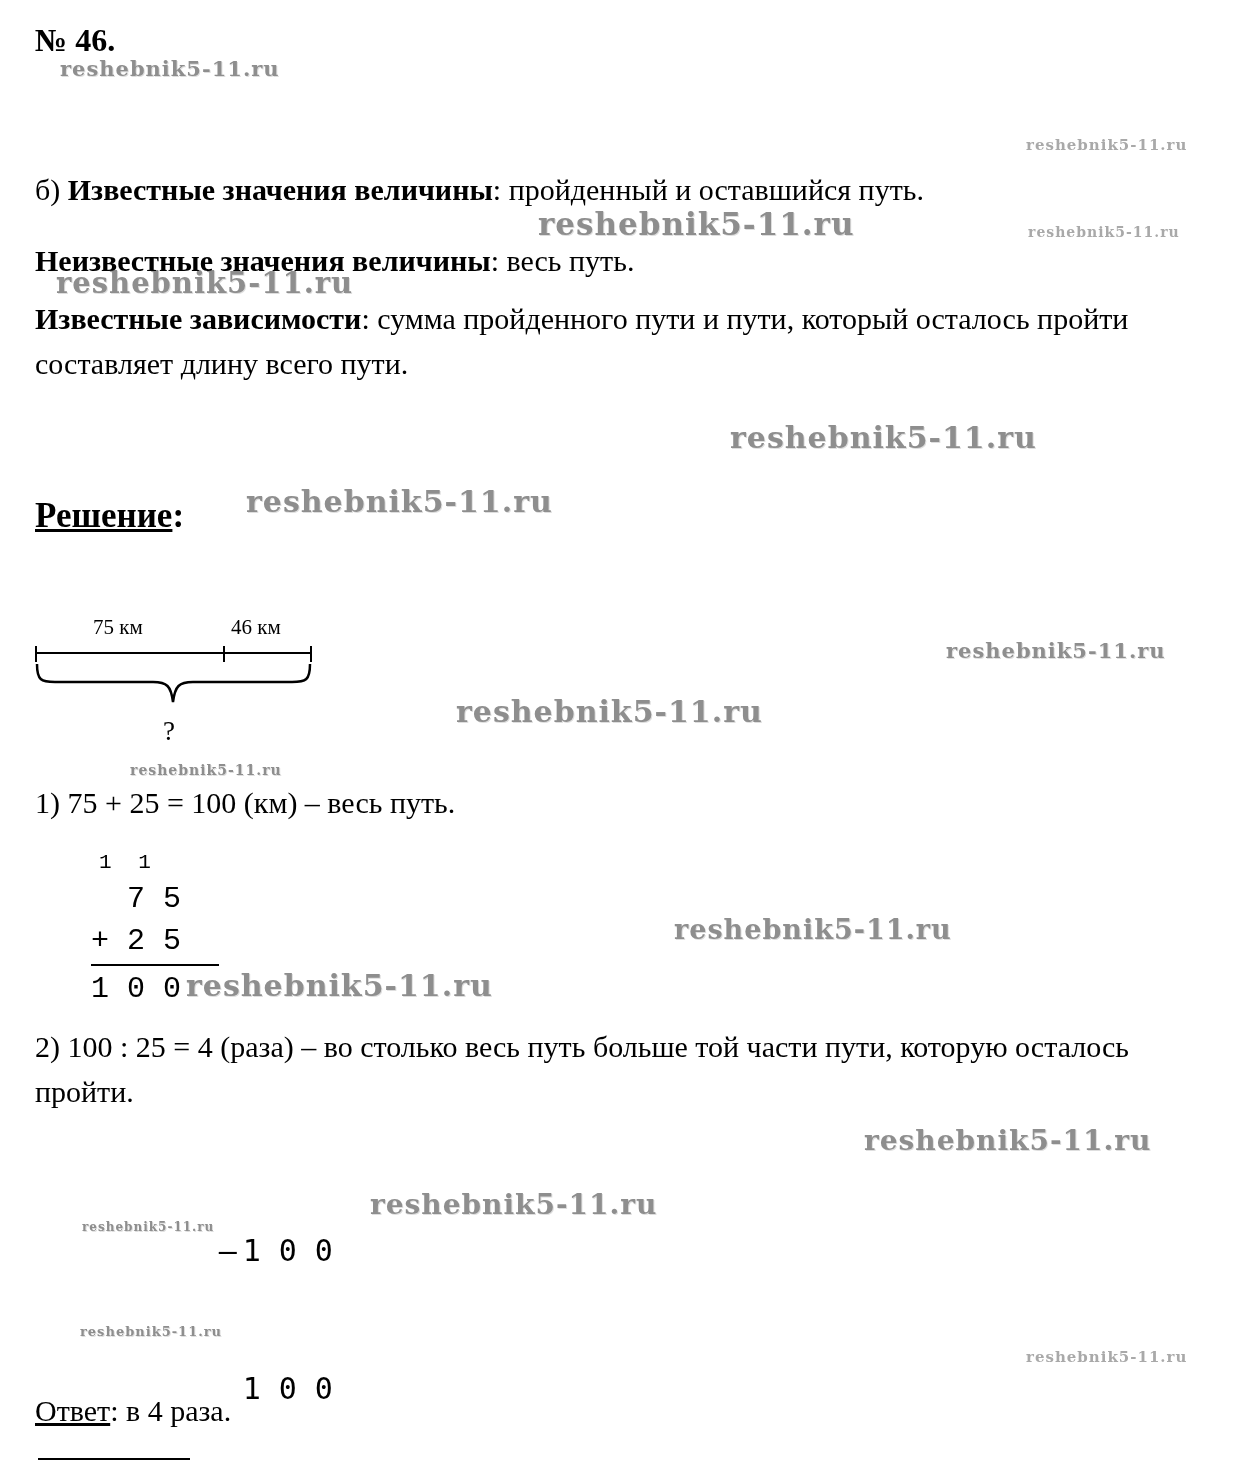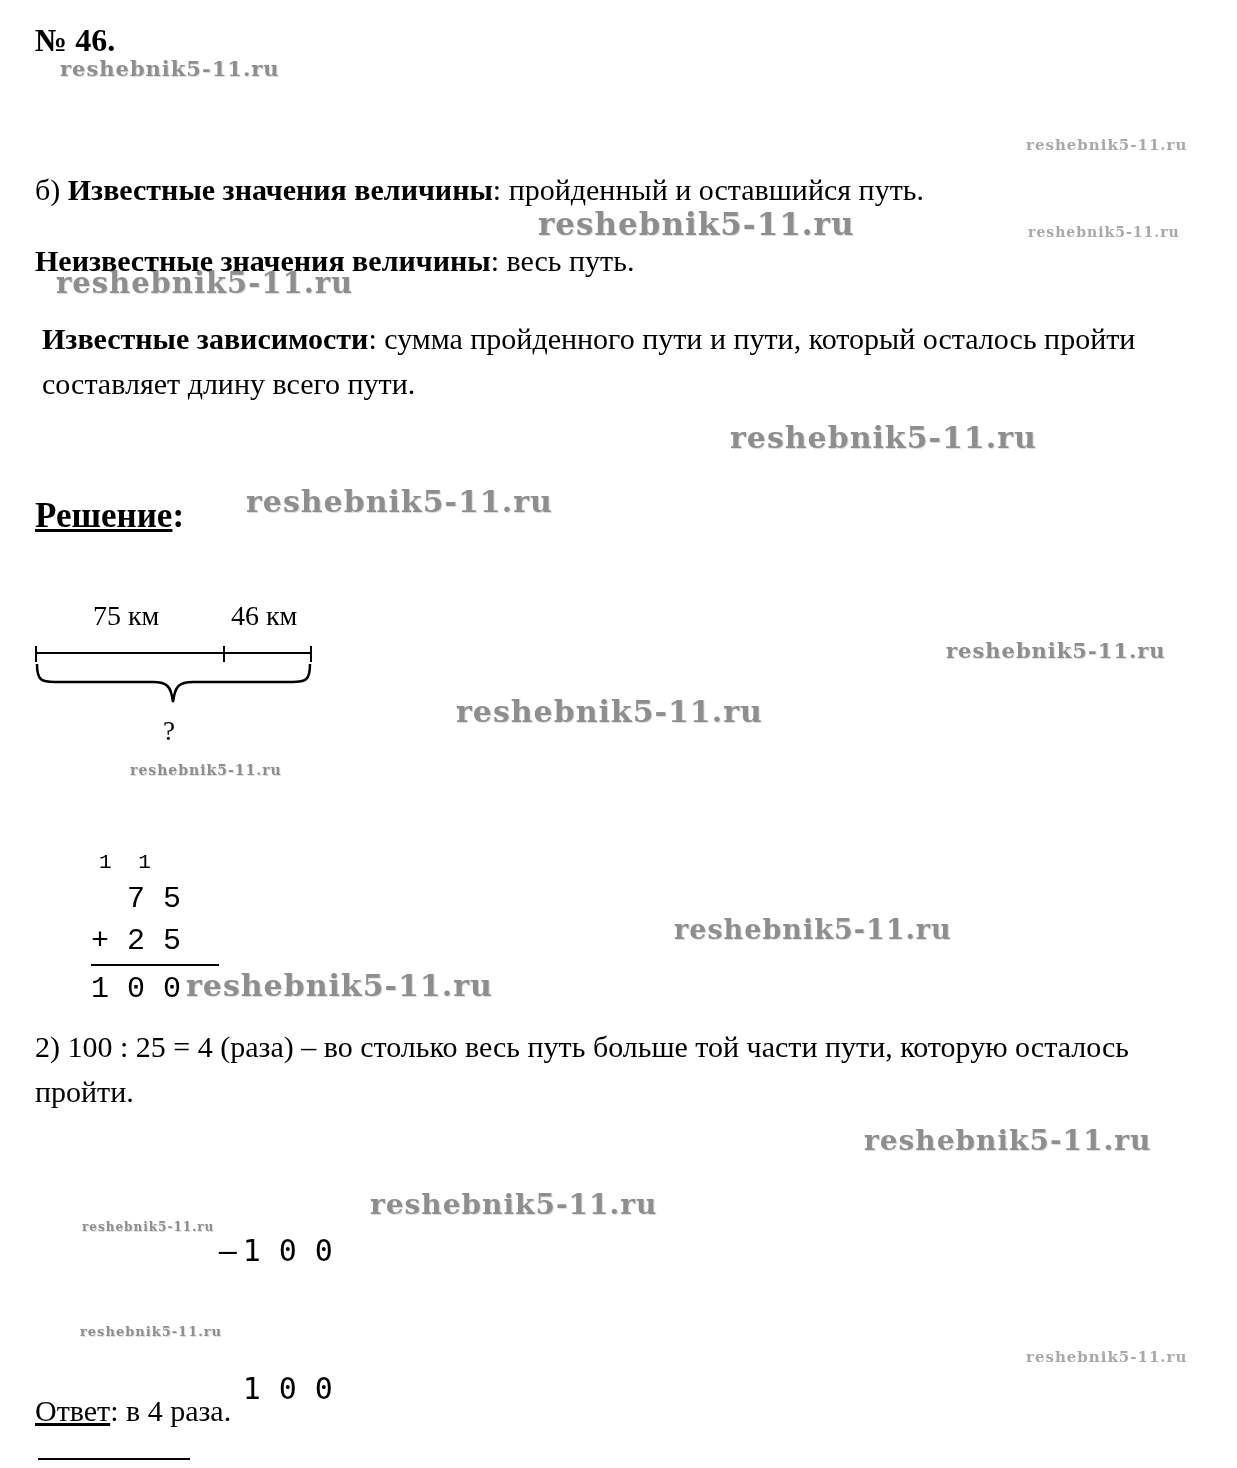--- a/index.html
+++ b/index.html
@@ -43,21 +43,21 @@
     white-space: nowrap;
     pointer-events: none;
     color: #8e8e8e;
     text-shadow: 1px 1px 0 #dedede;
     letter-spacing: 1px;
   }
   .wm-light { color: #a9a9a9; text-shadow: none; }
 
   
   .diagram { position: absolute; left: 35px; top: 600px; width: 320px; height: 160px; }
-  .dlabel { position: absolute; top: 0; font-size: 28px; }
+  .dlabel { position: absolute; top: 15px; font-size: 21px; }
   .dline {
     position: absolute; top: 52px; left: 0;
     width: 277px; height: 0;
     border-top: 2px solid #000;
   }
   .tick {
     position: absolute; top: -8px;
     height: 16px; width: 0;
     border-left: 2px solid #000;
   }
@@ -108,21 +108,21 @@
 
 
   <p class="para" style="top:167px;">
     <span>б) </span><span class="bold">Известные значения величины</span><span>: пройденный и оставшийся путь.</span>
   </p>
 
   <p class="para" style="top:238px;">
     <span class="bold">Неизвестные значения величины</span><span>: весь путь.</span>
   </p>
 
-  <p class="para" style="top:316px; width:1100px;margin-left:7px;">
+  <p class="para" style="top:296px; width:1100px;">
     <span class="bold">Известные зависимости</span><span>: сумма пройденного пути и пути, который осталось пройти составляет длину всего пути.</span>
   </p>
 
   <div class="heading" style="top:496px;">
     <span class="underline">Решение</span><span>:</span>
   </div>
 
   <div class="diagram">
     <span class="dlabel" style="left:58px;">75 км</span>
     <span class="dlabel" style="left:196px;">46 км</span>
@@ -130,20 +130,23 @@
       <span class="tick" style="left:0;"></span>
       <span class="tick" style="left:188px;"></span>
       <span class="tick" style="left:275px;"></span>
     </div>
     <svg class="brace" width="277" height="46" viewBox="0 0 277 46">
       <path d="M2,2 C2,18 6,20 20,20 L118,20 C132,20 136,24 138,40 C140,24 144,20 158,20 L257,20 C271,20 275,18 275,2" fill="none" stroke="#000" stroke-width="2.5"></path>
     </svg>
     <span class="dquestion">?</span>
   </div>
 
+  <p class="para" style="top:780px;">
+    <span>1) 75 + 25 = 100 (км) – весь путь.</span>
+  </p>
 
   <div class="addition">
     <div class="carry">1 1</div>
     <div class="arow">  7 5</div>
     <div class="arow">+ 2 5</div>
     <div class="aline"></div>
     <div class="arow">1 0 0</div>
   </div>
 
   <p class="para" style="top:1024px; width:1140px;">

